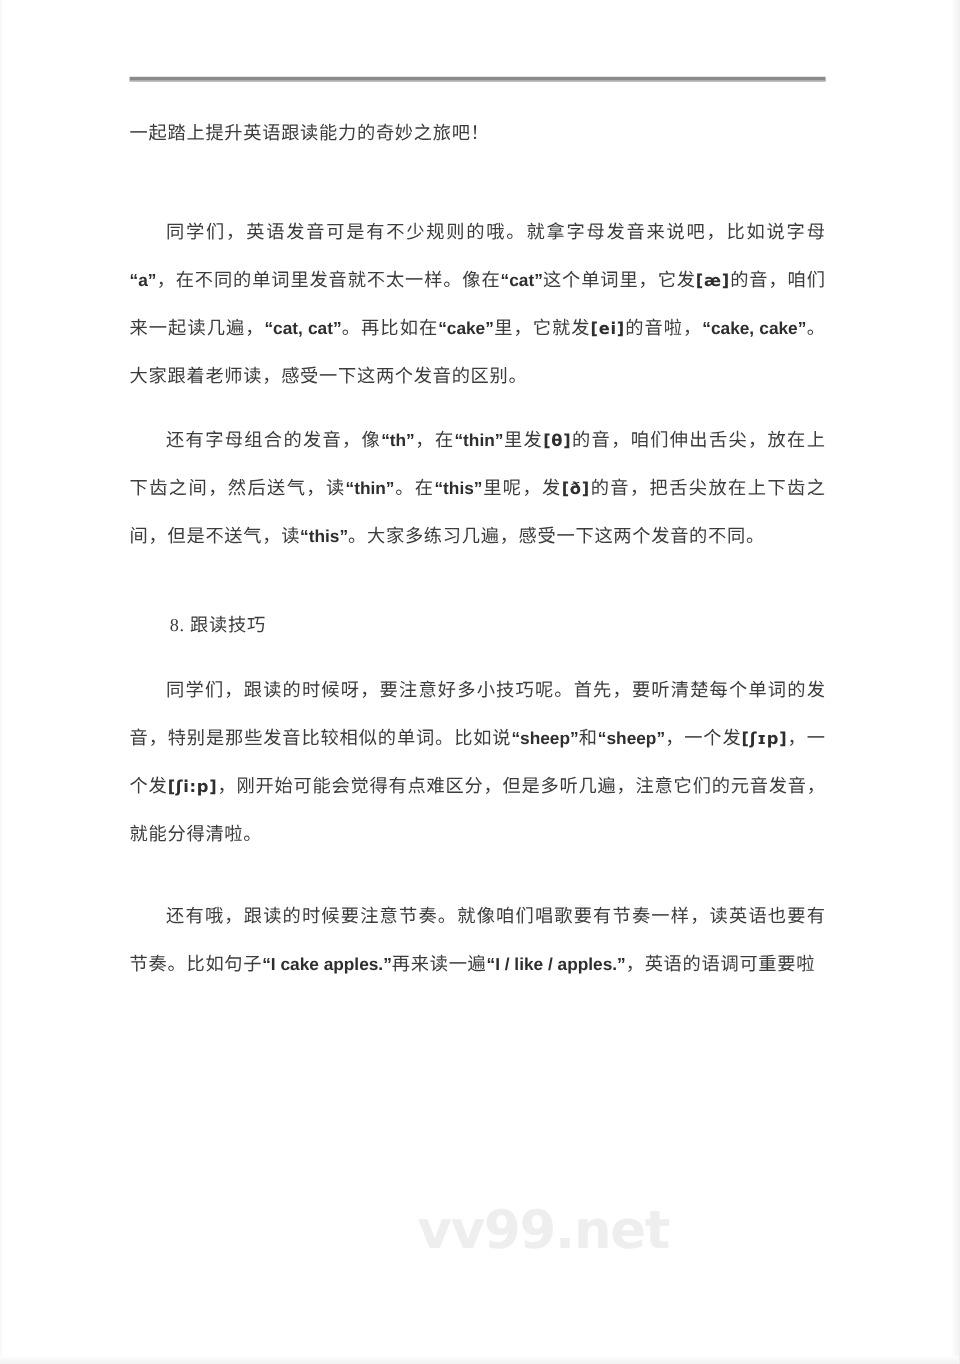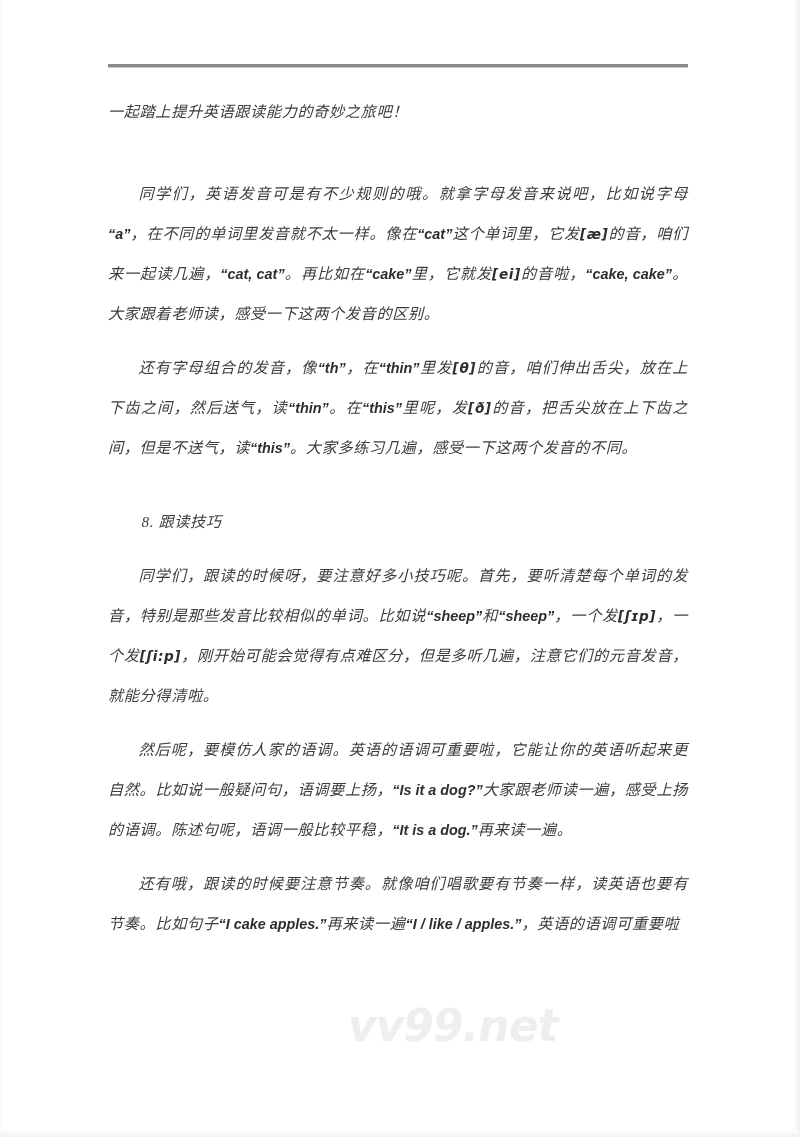--- a/index.html
+++ b/index.html
@@ -13,21 +13,20 @@
   }
   .page {
     position: relative;
     width: 800px;
     height: 1137px;
     background: #ffffff;
     box-sizing: border-box;
     overflow: hidden;
     border-right: 1px solid #f0f0f0;
     border-bottom: 1px solid #f0f0f0;
-    font-style: italic;
   }
   
   .page-edge-left {
     position: absolute;
     left: 0; top: 0;
     width: 3px; height: 100%;
     background: linear-gradient(to right, #f7f7f7, #ffffff);
     pointer-events: none;
   }
   .page-edge-right {
@@ -155,21 +154,20 @@
     <p class="para heading-num">
       <span>8. 跟读技巧</span>
     </p>
 
     <div class="spacer-sm"></div>
 
     <p class="para indent"><span>同学们，跟读的时候呀，要注意好多小技巧呢。首先，要听清楚每个单词的发音，特别是那些发音比较相似的单词。比如说</span><span class="en">“sheep”</span><span>和</span><span class="en">“sheep”</span><span>，一个发</span><span class="ipa">[ʃɪp]</span><span>，一个发</span><span class="ipa">[ʃi:p]</span><span>，刚开始可能会觉得有点难区分，但是多听几遍，注意它们的元音发音，就能分得清啦。</span></p>
 
     <div class="spacer-sm"></div>
 
-    <p class="para indent"><span>然后呢，要模仿人家的语调。英语的语调可重要啦，它能让你的英语听起来更自然。比如说一般疑问句，语调要上扬，</span><span class="en">“Is it a dog?”</span><span>大家跟老师读一遍，感受上扬的语调。陈述句呢，语调一般比较平稳，</span><span class="en">“It is a dog.”</span><span>再来读一遍。</span></p>
 
     <div class="spacer-sm"></div>
 
     <p class="para indent"><span>还有哦，跟读的时候要注意节奏。就像咱们唱歌要有节奏一样，读英语也要有节奏。比如句子</span><span class="en">“I cake apples.”</span><span>再来读一遍</span><span class="en">“I / like / apples.”</span><span>，英语的语调可重要啦</span></p>
 
   </div>
 
   <div class="watermark">vv99.net</div>
 
 </div>

